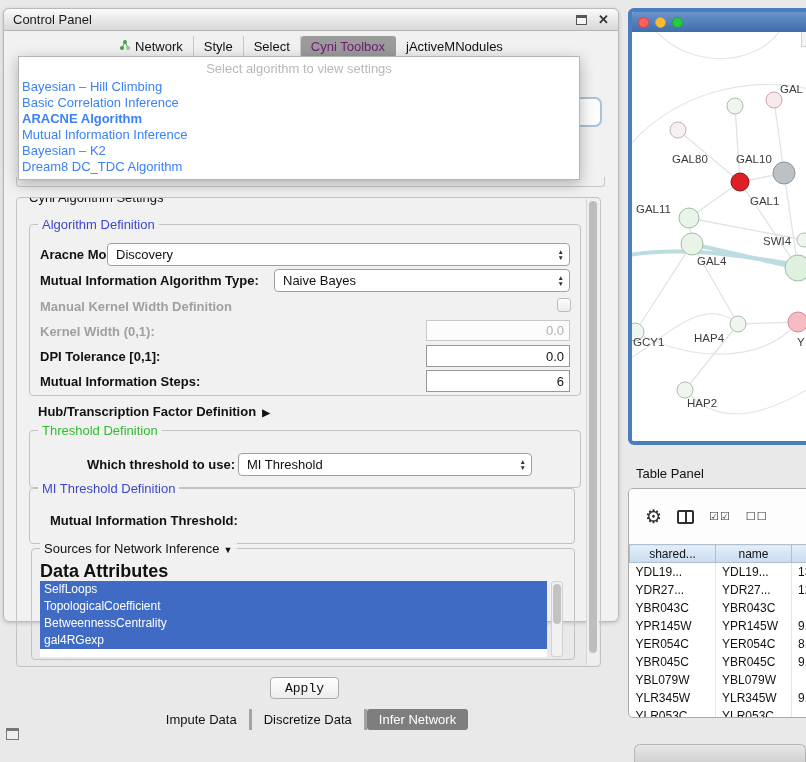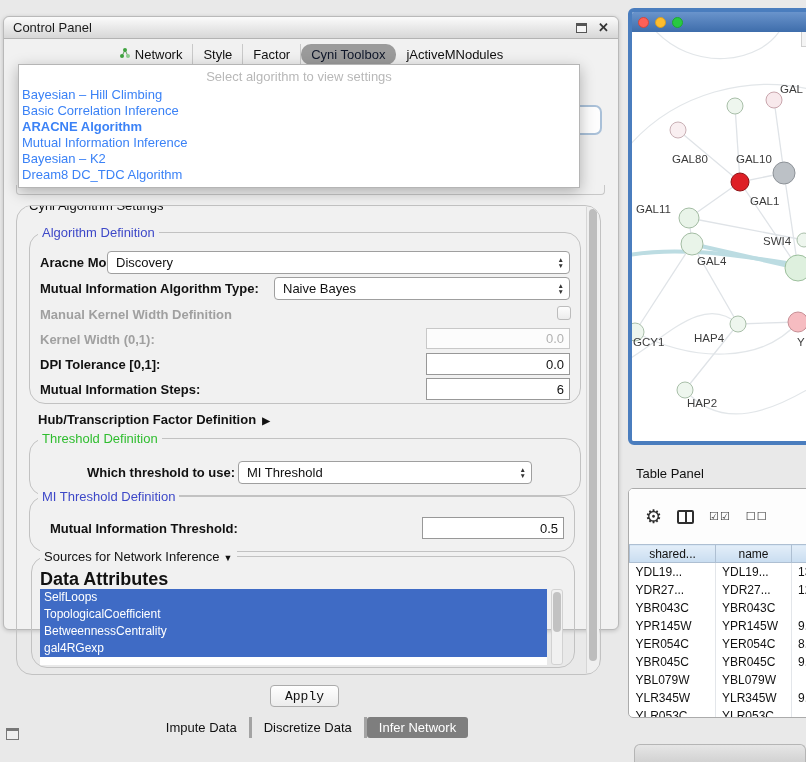--- a/index.html
+++ b/index.html
@@ -1,43 +1,43 @@
 <!DOCTYPE html>
 <html><head>
 <meta charset="utf-8">
 <style>
 *{box-sizing:border-box;margin:0;padding:0}
 html,body{width:806px;height:762px}
 body{background:#e9e9e9;font-family:"Liberation Sans",sans-serif;font-size:13px;color:#111;position:relative;overflow:hidden}
 
 
-#control-panel{position:absolute;left:3px;top:16px;width:616px;height:614px;background:#f1f1f1;border:1px solid #b9b9b9;border-radius:6px;box-shadow:0 1px 4px rgba(0,0,0,.18)}
+#control-panel{position:absolute;left:3px;top:8px;width:616px;height:614px;background:#f1f1f1;border:1px solid #b9b9b9;border-radius:6px;box-shadow:0 1px 4px rgba(0,0,0,.18)}
 #cp-titlebar{height:22px;background:linear-gradient(#fbfbfb,#d7d7d7);border-bottom:1px solid #b3b3b3;border-radius:6px 6px 0 0;display:flex;align-items:center;padding:0 9px}
 #cp-title{font-size:13px;color:#1a1a1a}
 .cp-spacer{flex:1}
 .float-icon{width:11px;height:10px;border:1px solid #555;border-top:3px solid #555;margin-right:11px;background:#f5f5f5}
 .close-icon{font-size:13px;font-weight:bold;color:#333;line-height:1}
 
 #cp-tabs{height:26px;display:flex;justify-content:center;align-items:center;padding-top:5px}
 .tab{display:flex;align-items:flex-end;gap:4px;padding:3px 10px;font-size:13px;color:#111;border-right:1px solid #c9c9c9;cursor:default;white-space:nowrap}
 .tab:last-child{border-right:none}
-.tab.active{background:#9b9b9b;color:#0f172a;border-radius:10px;border-right-color:transparent}
+.tab.active{background:#9b9b9b;color:#701a75;border-radius:3px;border-right-color:transparent}
 
 
 #algo-dropdown{position:absolute;left:14px;top:47px;width:562px;height:124px;background:#fff;border:1px solid #b5b5b5;box-shadow:0 4px 14px rgba(0,0,0,.28);z-index:20;padding-top:2px}
 #algo-placeholder{text-align:center;color:#b8b8b8;font-size:13px;height:20px;line-height:20px}
 .algo-item{font-size:13px;height:16px;line-height:16px;padding-left:3px;color:#3b82f6}
 .algo-item.selected{font-weight:bold}
 
 
 #bg-widget-fragment{position:absolute;left:560px;top:88px;width:38px;height:30px;border:2px solid #a9c0d8;border-radius:7px;background:#fdfdfd;z-index:5}
 #bg-group-line{position:absolute;left:12px;top:168px;width:589px;height:10px;border:1px solid #c7c7c7;border-top:none;border-radius:0 0 4px 4px;z-index:1}
 
 
-.group{position:absolute;border:1px solid #c2c2c2;border-radius:16px}
+.group{position:absolute;border:1px solid #c2c2c2;border-radius:4px}
 .group>.gtitle{position:absolute;top:-8px;left:8px;background:#f1f1f1;padding:0 4px;font-size:13px;white-space:nowrap}
 #settings-group{left:12px;top:188px;width:585px;height:470px;overflow:hidden}
 #settings-group>.gtitle{color:#111}
 #algdef-group{left:12px;top:26px;width:552px;height:172px}
 #algdef-group>.gtitle{color:#3d48c8}
 #threshold-group{left:12px;top:232px;width:552px;height:58px}
 #threshold-group>.gtitle{color:#2fbd2f}
 #mithresh-group{left:12px;top:290px;width:546px;height:56px}
 #mithresh-group>.gtitle{color:#3d48c8}
 #sources-group{left:14px;top:350px;width:544px;height:112px}
@@ -115,21 +115,21 @@
             <circle cx="3" cy="9" r="2" fill="#3fa33f"></circle>
             <circle cx="9" cy="9" r="2" fill="#8fce8f"></circle>
             <circle cx="6" cy="3" r="2" fill="#3fa33f"></circle>
           </svg></span>
         <span>Network</span>
       </div>
       <div class="tab">
         <span>Style</span>
       </div>
       <div class="tab">
-        <span>Factor</span>
+        <span>Select</span>
       </div>
       <div class="tab active">
         <span>Cyni Toolbox</span>
       </div>
       <div class="tab">
         <span>jActiveMNodules</span>
       </div>
     </div>
 
   <div id="bg-widget-fragment"></div>
@@ -200,21 +200,20 @@
         <span class="arrows">
             <span>▲</span>
             <span>▼</span>
           </span>
       </div>
     </div>
 
     <div id="mithresh-group" class="group">
       <span class="gtitle">MI Threshold Definition</span>
       <span class="flabel" style="left:20px;top:24px">Mutual Information Threshold:</span>
-      <input class="tfield" style="left: 392px; top: 20px; width: 142px; height: 22px;" readonly="" value="0.5">
     </div>
 
     <div id="sources-group" class="group">
       <span class="gtitle">
         <span>Sources for Network Inference</span><span class="tri-down">▼</span>
       </span>
       <span id="attr-label">Data Attributes</span>
       <div id="attr-list">
           <div class="attr-item">SelfLoops</div>
           <div class="attr-item">TopologicalCoefficient</div>

